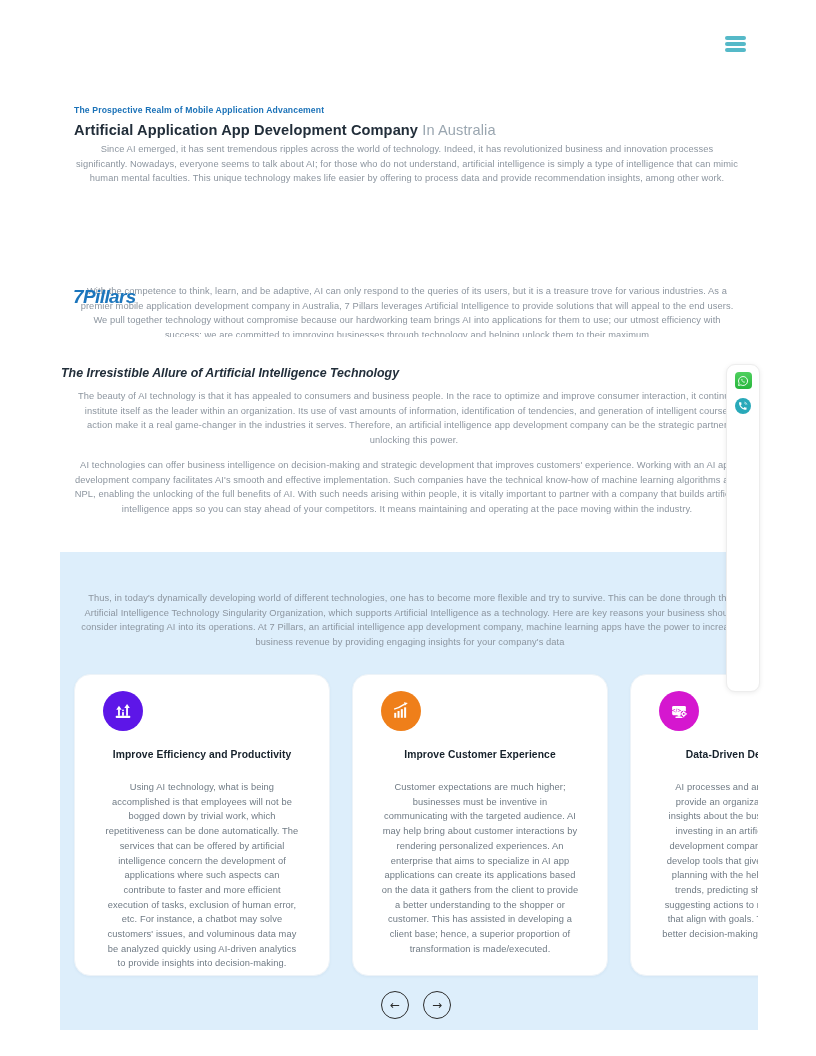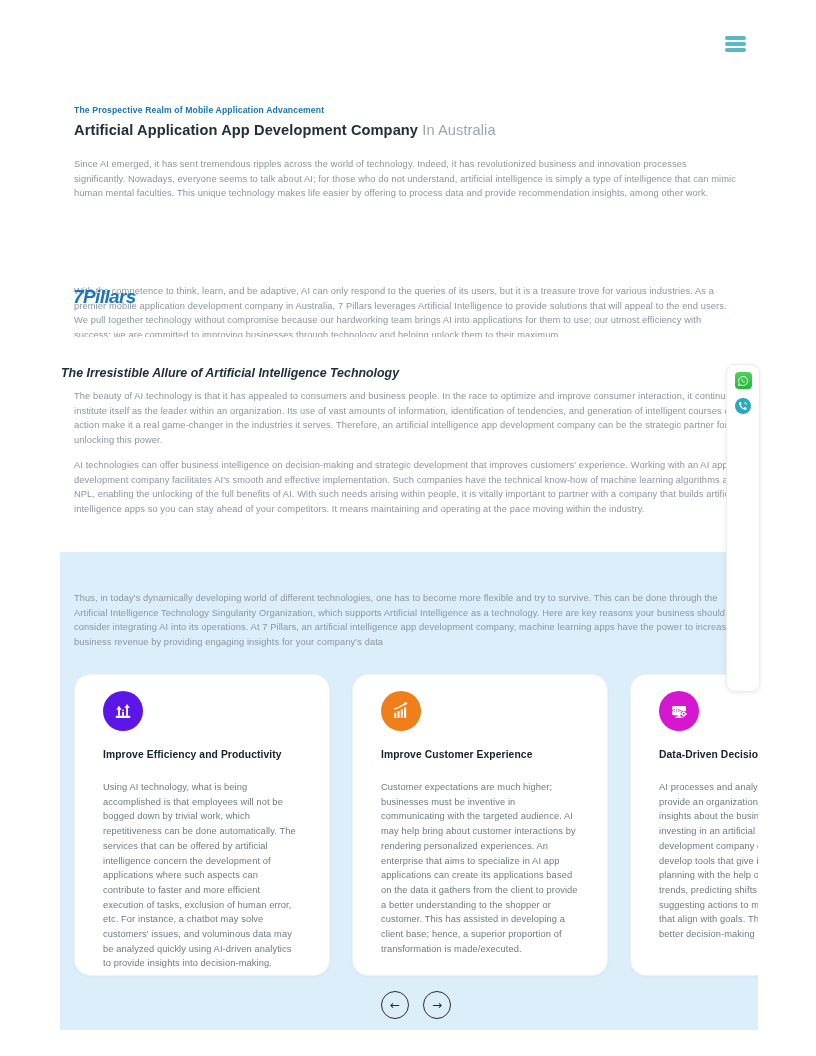--- a/index.html
+++ b/index.html
@@ -1,31 +1,31 @@
 <!DOCTYPE html>
 <html><head>
 <meta charset="utf-8">
 <style>
   html,body{margin:0;padding:0;background:#ffffff;}
   .page{
     position:relative;width:816px;height:1056px;overflow:hidden;background:#fff;
     font-family:"Liberation Sans","DejaVu Sans",sans-serif;color:#222;
   }
-  .abs{position:absolute;}
+  .abs{position:absolute;text-align:center;}
 
   
   .menu-btn{left:725px;top:36px;width:24px;height:20px;cursor:pointer;}
   .menu-btn .bar{width:21px;height:3.6px;border-radius:2px;background:#55b9c8;margin:0 0 2.6px 0;}
 
   
   .eyebrow{left:74px;top:105px;font-size:8.6px;font-weight:700;color:#1b72b8;letter-spacing:.15px;}
   .h1{left:74px;top:122px;font-size:14.6px;font-weight:700;color:#222e3a;letter-spacing:.1px;}
   .h1 .suffix{font-weight:400;color:#9aa6b0;}
   .body-p{font-size:9.3px;line-height:14.7px;color:#8c959f;letter-spacing:.1px;}
-  .p1{left:74px;top:157px;width:666px;}
+  .p1{left:74px;top:142px;width:666px;}
   .p2wrap{left:74px;top:240px;width:666px;height:53px;overflow:hidden;margin-top:44px;}
 
   .logo{left:73px;top:286px;font-size:19px;font-weight:800;font-style:italic;color:#1b75bc;letter-spacing:-.6px;}
 
   .cta{
     left:240px;top:317px;width:337px;height:23px;border:1.2px solid #1a1a1a;border-radius:12px;
     display:flex;align-items:center;justify-content:center;gap:5px;background:#fff;cursor:pointer;
     font-size:9px;color:#1d1d1d;letter-spacing:.3px;box-sizing:border-box;
   }
   .cta .arr{font-size:9.5px;}

